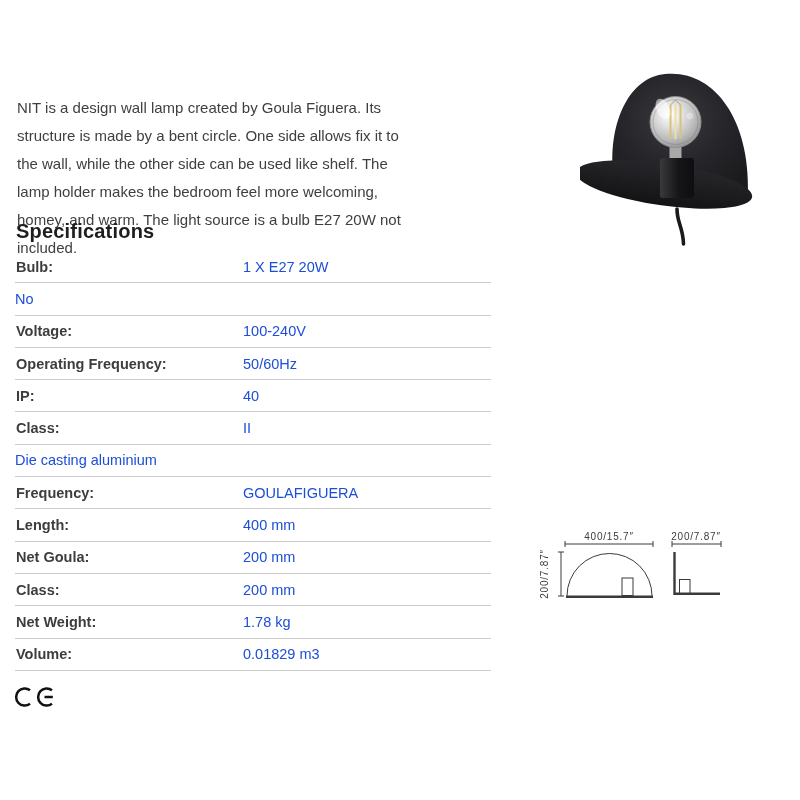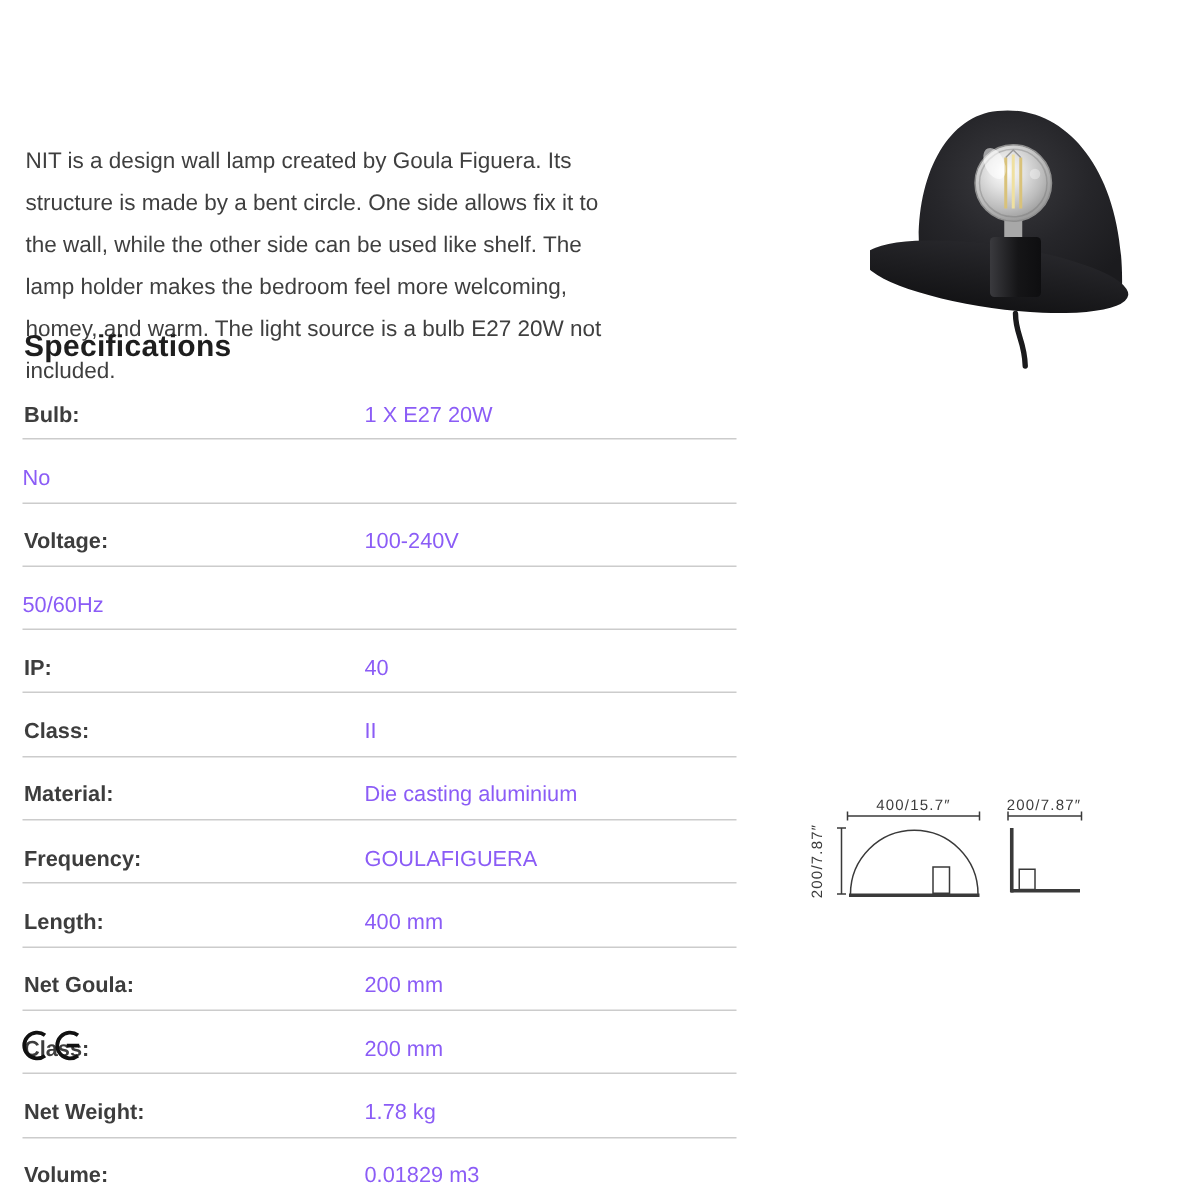--- a/index.html
+++ b/index.html
@@ -7,23 +7,23 @@
         font-family:"Liberation Sans",sans-serif;}
 
   .description{position:absolute;left:17px;top:79px;width:394px;
                font-size:15px;line-height:28px;color:#3f3f3f;}
 
   .spec-heading{position:absolute;left:16px;top:203px;font-size:20px;font-weight:bold;
                 color:#1e1e1e;letter-spacing:0.2px;}
 
   .spec-table{position:absolute;left:15px;top:251px;width:476px;}
   .spec-row{display:flex;align-items:center;height:31.3px;border-bottom:1px solid #cccccc;
-            font-size:14.5px;margin-top:10px;}
+            font-size:14.5px;}
   .spec-label{width:227px;font-weight:bold;color:#3d3d3d;padding-left:1px;}
-  .spec-value{color:#8b5cf6;}
+  .spec-value{color:#1d4ed8;}
 
   .lamp-svg{position:absolute;left:580px;top:55px;}
   .diagram-svg{position:absolute;left:540px;top:515px;}
   .ce-svg{position:absolute;left:14px;top:685px;}
 
   .dim-text{font-family:"Liberation Sans",sans-serif;font-size:10px;letter-spacing:0.8px;
             fill:#3c3c3c;}
 </style>
 </head>
 <body>
@@ -90,32 +90,32 @@
       <div class="spec-value">1 X E27 20W</div>
     </div>
     <div class="spec-row">
       <div class="spec-value">No</div>
     </div>
     <div class="spec-row">
       <div class="spec-label">Voltage:</div>
       <div class="spec-value">100-240V</div>
     </div>
     <div class="spec-row">
+      <div class="spec-label">Operating Frequency:</div>
       <div class="spec-value">50/60Hz</div>
     </div>
     <div class="spec-row">
       <div class="spec-label">IP:</div>
       <div class="spec-value">40</div>
     </div>
     <div class="spec-row">
       <div class="spec-label">Class:</div>
       <div class="spec-value">II</div>
     </div>
     <div class="spec-row">
-      <div class="spec-label">Material:</div>
       <div class="spec-value">Die casting aluminium</div>
     </div>
     <div class="spec-row">
       <div class="spec-label">Frequency:</div>
       <div class="spec-value">GOULAFIGUERA</div>
     </div>
     <div class="spec-row">
       <div class="spec-label">Length:</div>
       <div class="spec-value">400 mm</div>
     </div>

